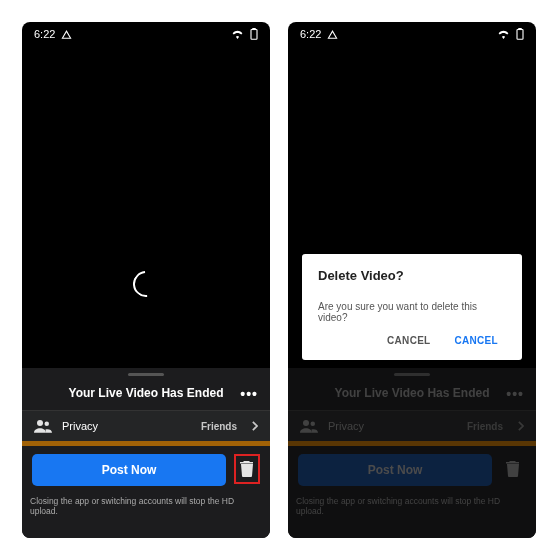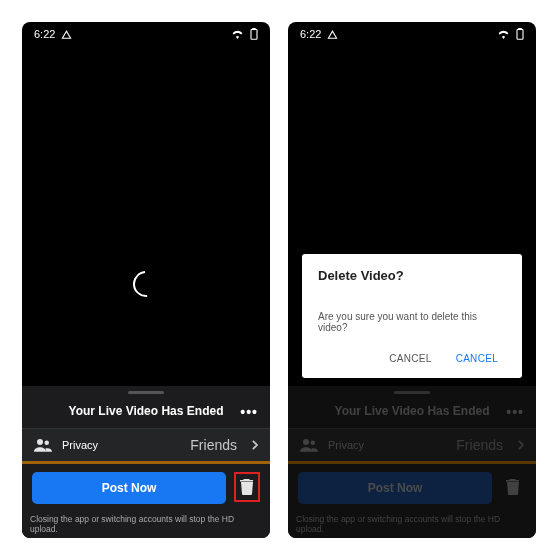--- a/index.html
+++ b/index.html
@@ -41,21 +41,21 @@
       border: 2px solid transparent;
       border-bottom-color: #fff;
       border-left-color: #fff;
       border-radius: 50%;
       transform: rotate(40deg);
     }
     .bottom-sheet {
       position: absolute;
       left: 0; right: 0; bottom: 0;
       background: #1c1c1e;
-      padding-bottom: 0;
+      padding-bottom: 18px;
     }
     .sheet-handle {
       width: 36px; height: 3px;
       background: #555; border-radius: 2px;
       margin: 5px auto 4px;
     }
     .sheet-header {
       display: flex; align-items: center; justify-content: center;
       position: relative;
       padding: 6px 0 10px;
@@ -63,25 +63,25 @@
     }
     .more-dots {
       position: absolute; right: 12px; top: 50%; transform: translateY(-55%);
       font-size: 14px; letter-spacing: 1px;
     }
     .privacy-row {
       display: flex; align-items: center;
       padding: 8px 12px;
       background: #242526;
       border-top: 1px solid #333;
-      border-bottom: 3px solid #a16207;
+      border-bottom: 5px solid #a16207;
       font-size: 11px;
       gap: 10px;
     }
-    .privacy-row .value { margin-left: auto; color: #c8c8c8; font-size: 14px; }
+    .privacy-row .value { margin-left: auto; color: #c8c8c8; font-size: 10px; font-weight: bold; }
     .chev { color: #c8c8c8; margin-left: 4px; }
     .action-row {
       display: flex; gap: 8px;
       padding: 8px 10px;
     }
     .post-btn {
       flex: 1; background: #1877f2; color: #fff;
       border: none; border-radius: 5px;
       padding: 9px 0; font-size: 12px; font-weight: 600;
     }
@@ -98,26 +98,26 @@
     .phone.dimmed .post-btn { background: #163d74; color: #888; }
     .phone.dimmed .privacy-row, .phone.dimmed .sheet-header, .phone.dimmed .footer-note { color: #777; }
     .phone.dimmed .privacy-row .value { color: #666; }
     .dialog {
       position: absolute;
       left: 14px; right: 14px; top: 232px;
       background: #fff; color: #222;
       border-radius: 3px;
       padding: 14px 16px 8px;
     }
-    .dialog-title { font-size: 13px; font-weight: 600; margin-bottom: 28px; }
-    .dialog-msg { font-size: 10px; color: #555; margin-bottom: 14px; }
+    .dialog-title { font-size: 13px; font-weight: 600; margin-bottom: 18px; }
+    .dialog-msg { font-size: 10px; color: #555; margin-bottom: 6px; }
     .dialog-actions { display: flex; justify-content: flex-end; gap: 8px; align-items: center; }
     .dlg-btn {
       border: none; background: none;
-      font-size: 10px; font-weight: 400;
+      font-size: 10px; font-weight: 700;
       padding: 6px 8px; letter-spacing: 0.3px;
       cursor: pointer;
     }
     .dlg-cancel { color: #555; }
     .dlg-delete { color: #1877f2; }
     svg { display: block; }
   </style>
 </head>
 <body>
 

